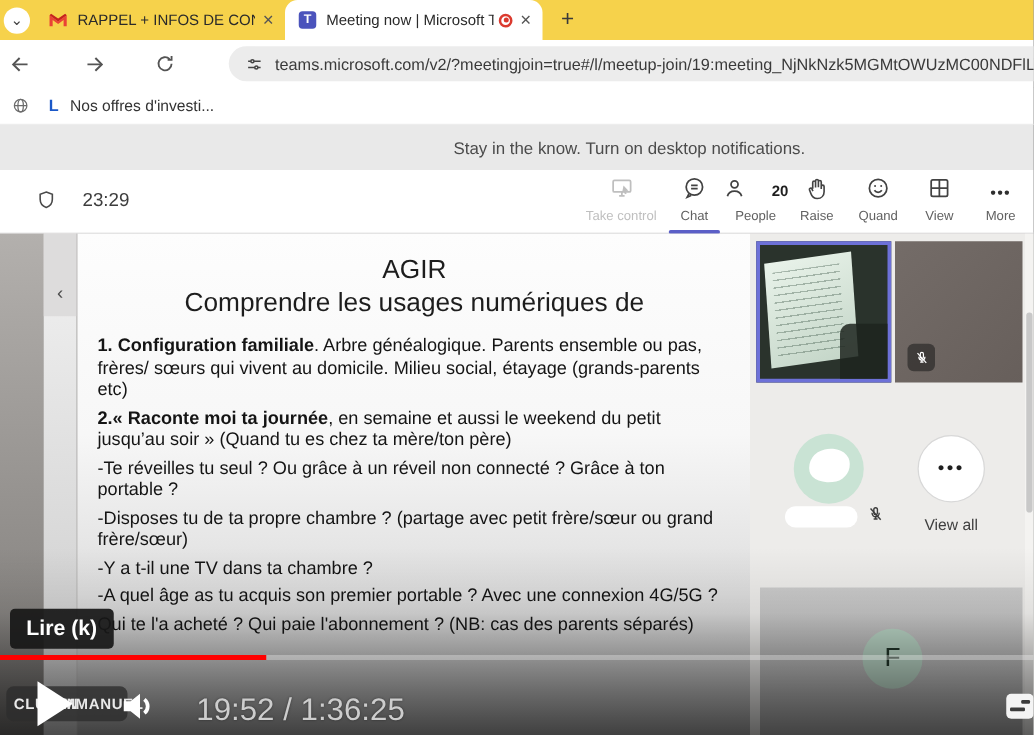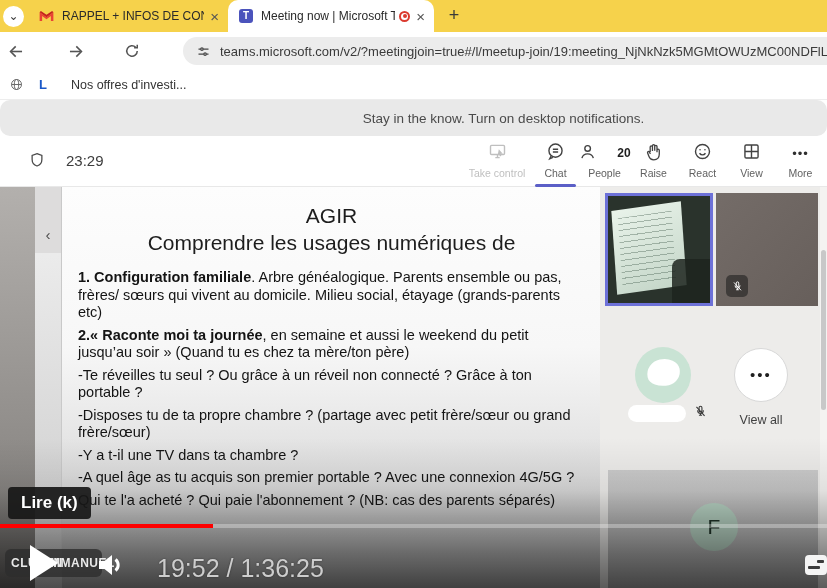--- a/index.html
+++ b/index.html
@@ -36,25 +36,25 @@
            border-radius:14px;display:flex;align-items:center;overflow:hidden;}
   .urlpill .tune{margin-left:13px;color:#454545;display:flex;}
   .url{font-size:13px;color:#3a3a3a;margin-left:9px;white-space:nowrap;}
 
   
   .bmbar{position:absolute;left:0;top:70px;width:827px;height:30px;background:#fff;
          border-bottom:1px solid #ededed;display:flex;align-items:center;}
   .bmbar .globe{margin-left:9px;color:#6b6b6b;display:flex;}
   .bm{display:flex;align-items:center;margin-left:15px;}
   .bm-fav{color:#1a58c8;font-weight:bold;font-size:13px;}
-  .bm-label{font-size:12.5px;color:#333;margin-left:24px;}
+  .bm-label{font-size:12.5px;color:#333;margin-left:9px;}
 
   
   .notifbar{position:absolute;left:0;top:100px;width:827px;height:36px;background:#E9E9E9;
-            display:flex;align-items:center;justify-content:center;padding-left:180px;border-radius:10px;}
+            display:flex;align-items:center;justify-content:center;padding-left:180px;}
   .notifbar span{font-size:13.5px;color:#4b4b4b;}
 
   
   .teamsbar{position:absolute;left:0;top:136px;width:827px;height:51px;background:#fff;
             border-bottom:1px solid #e8e8e8;}
   .shield{position:absolute;left:28px;top:15px;color:#4a4a4a;display:flex;}
   .timer{position:absolute;left:66px;top:16px;font-size:15px;color:#3d3d3d;}
   .tb-buttons{position:absolute;right:2px;top:3px;display:flex;height:48px;}
   .tbtn{width:49px;position:relative;display:flex;flex-direction:column;align-items:center;
         padding-top:3px;}
@@ -283,21 +283,21 @@
         <span class="iconrow">
             <span>
           <svg width="21" height="21" viewBox="0 0 24 24" fill="none" stroke="currentColor" stroke-width="1.6">
                 <circle cx="12" cy="12" r="8"></circle>
                 <circle cx="9.2" cy="10" r=".9" fill="currentColor" stroke="none"></circle>
                 <circle cx="14.8" cy="10" r=".9" fill="currentColor" stroke="none"></circle>
                 <path d="M8.6 14c.9 1.3 2 1.9 3.4 1.9s2.5-.6 3.4-1.9"></path>
               </svg>
         </span>
           </span>
-        <span class="lbl">React</span>
+        <span class="lbl">Quand</span>
       </div>
       <div class="tbtn">
         <span class="iconrow">
             <span>
           <svg width="21" height="21" viewBox="0 0 24 24" fill="none" stroke="currentColor" stroke-width="1.6">
                 <rect x="4.5" y="4.5" width="15" height="15" rx="1.5"></rect>
                 <path d="M12 4.5v15M4.5 12h15"></path>
               </svg>
         </span>
           </span>

